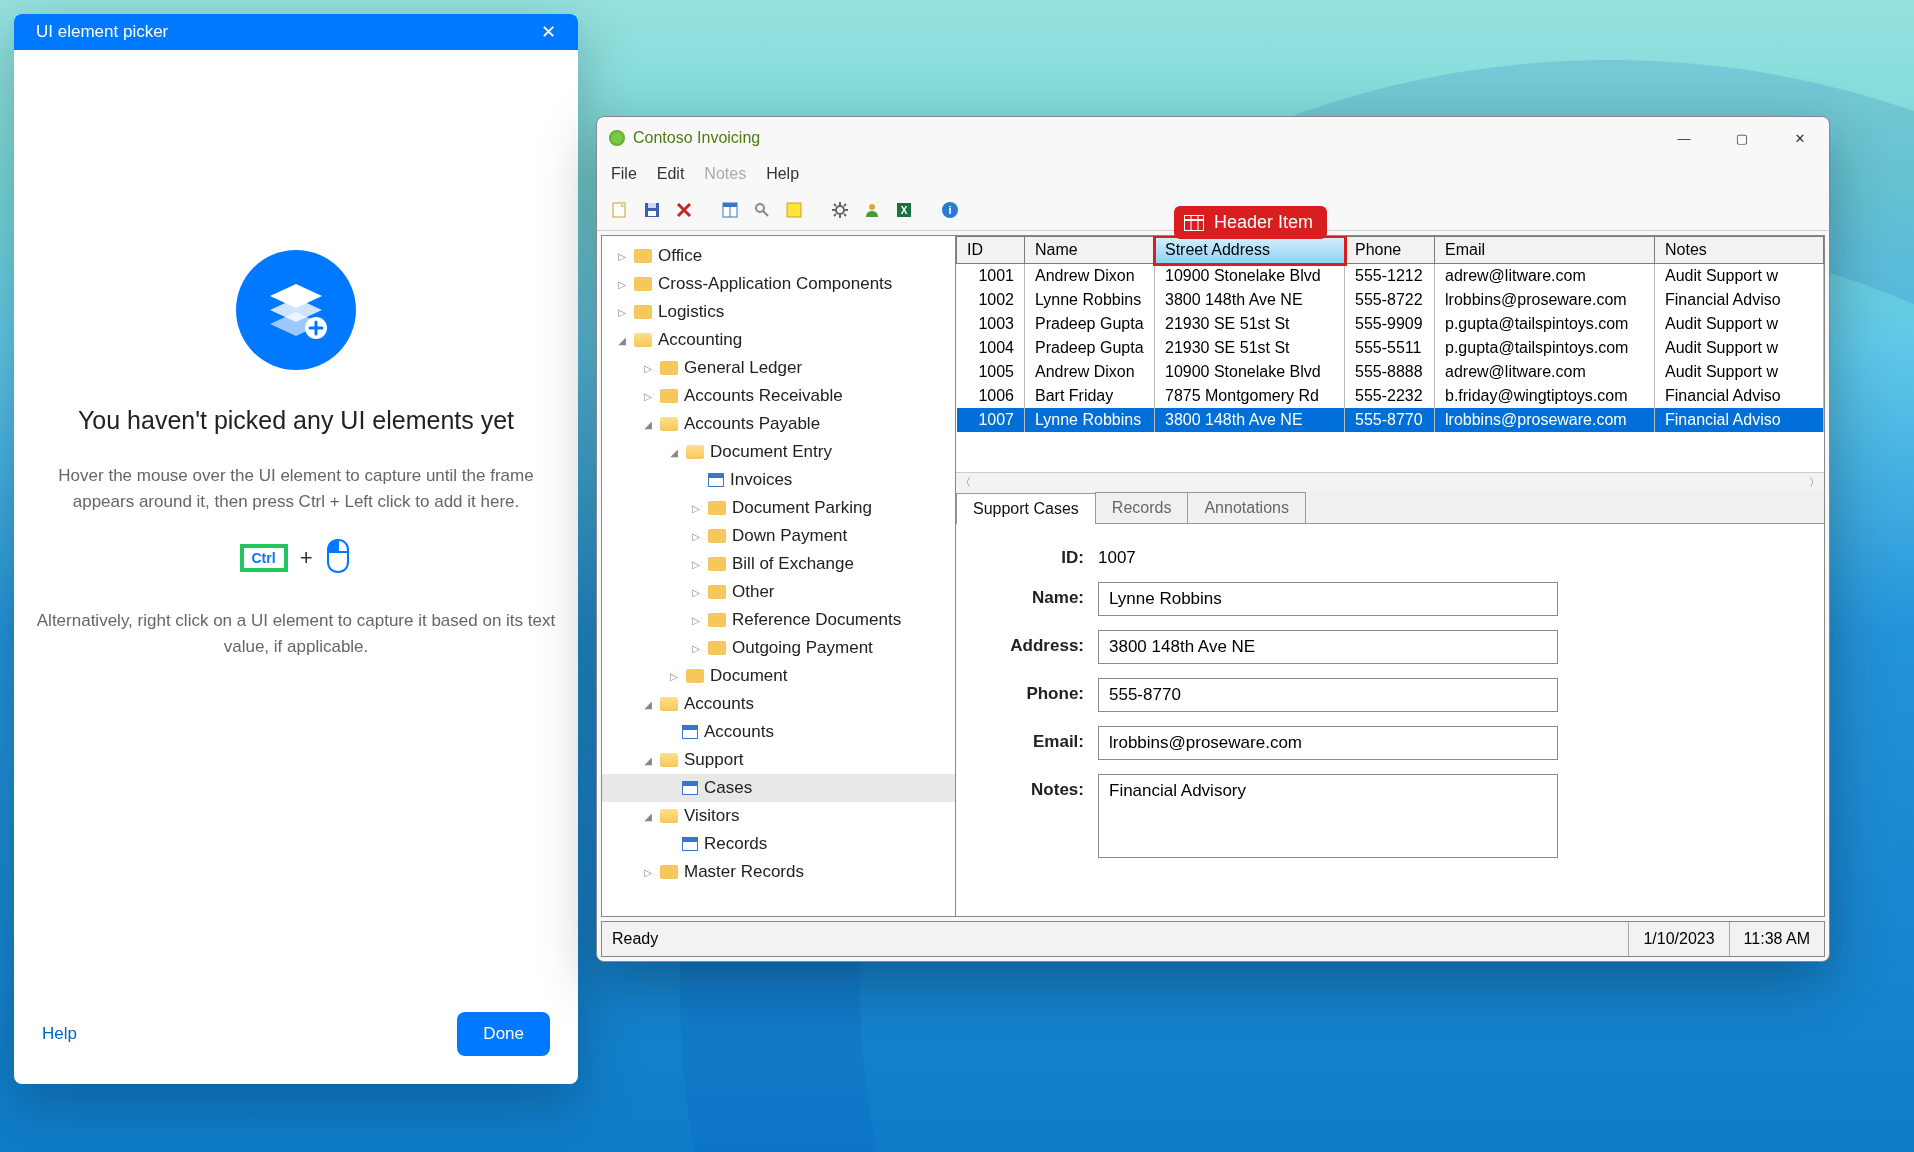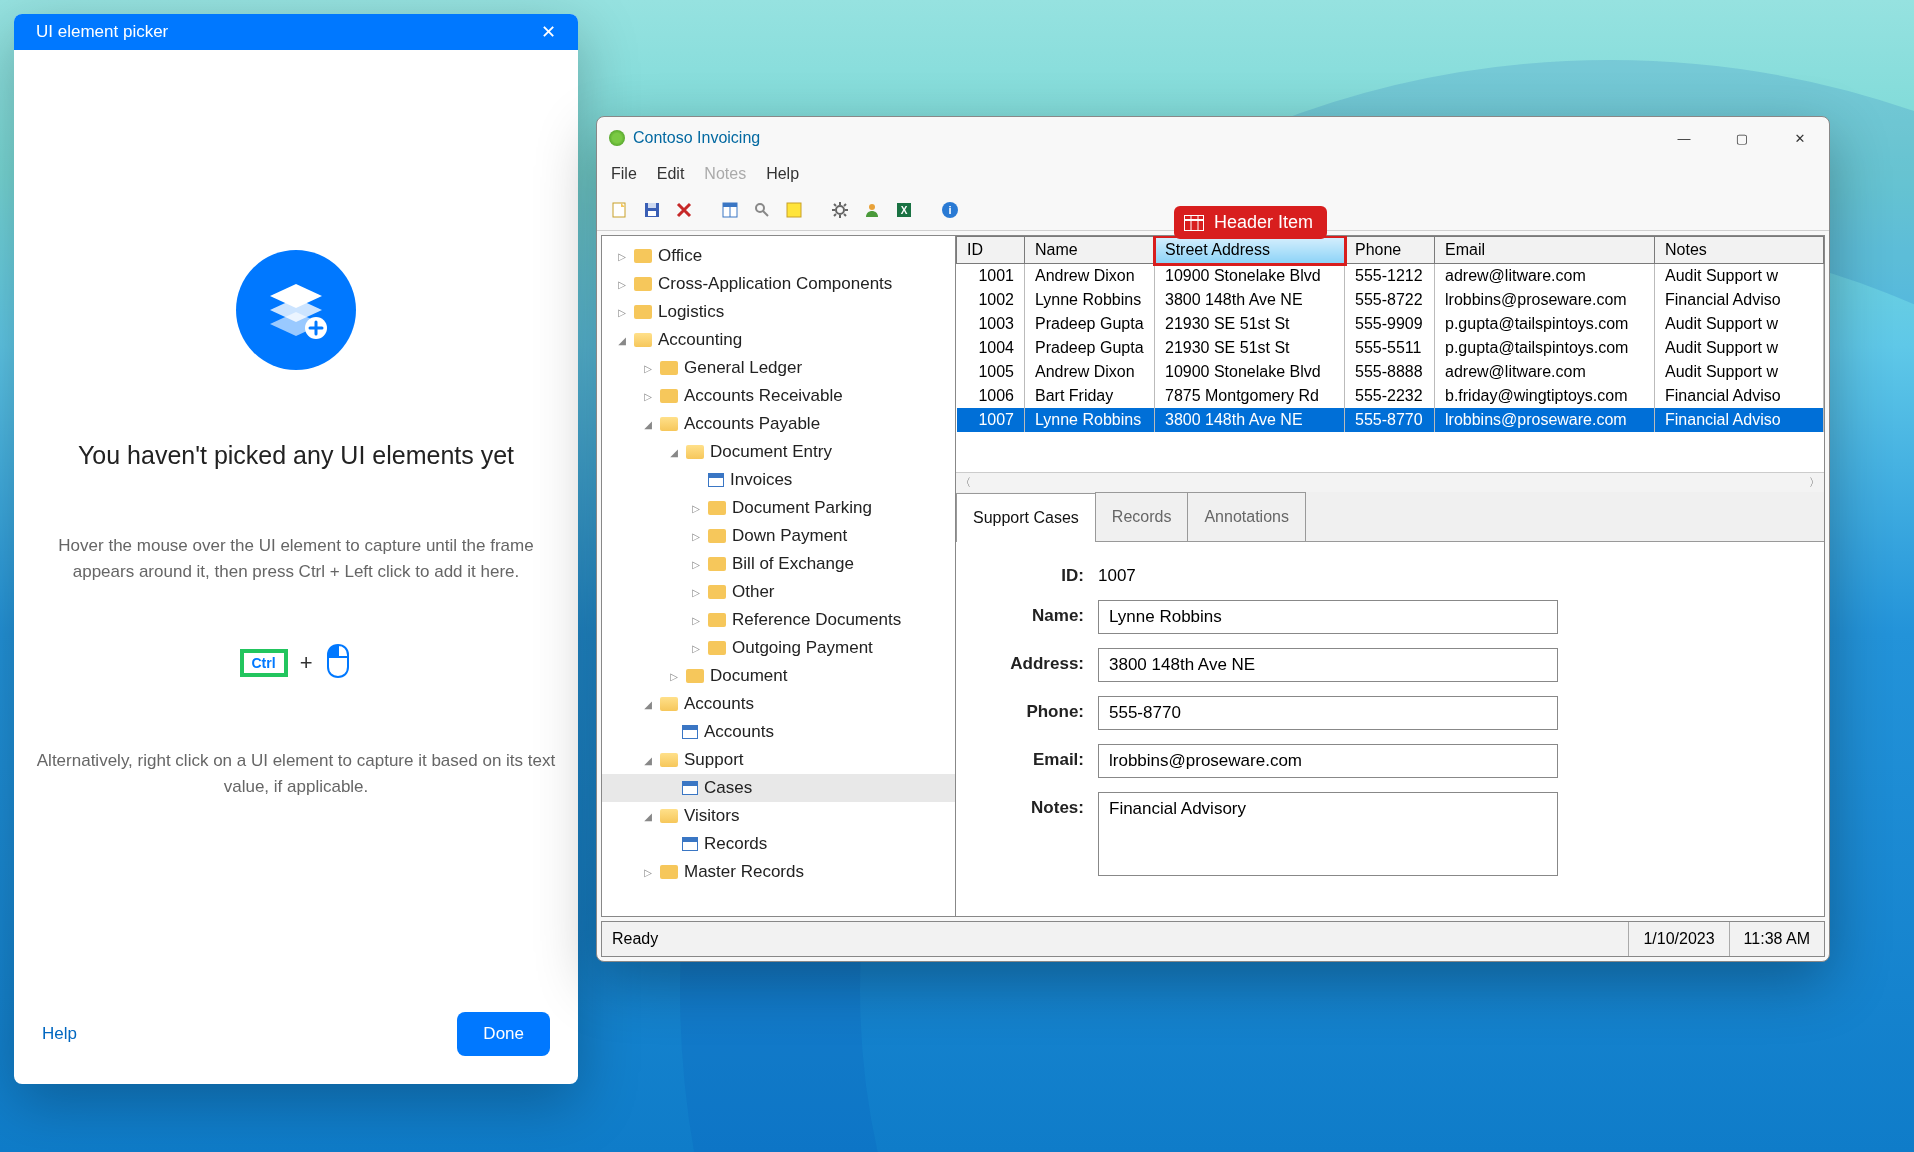--- a/index.html
+++ b/index.html
@@ -42,21 +42,20 @@
   display:flex; align-items:center; justify-content:space-between;
   padding:0 22px;
   font-size:17px;
 }
 .picker-close { cursor:pointer; font-size:18px; }
 .picker-body {
   flex:1;
   display:flex; flex-direction:column; align-items:center;
   text-align:center;
   padding:0 18px;
-  gap:35px;
 }
 .stack-icon-wrap { margin-top:200px; margin-bottom:36px; }
 .stack-icon {
   width:120px; height:120px; border-radius:60px;
   background:#0078ff;
   display:flex; align-items:center; justify-content:center;
   position:relative;
 }
 .stack-icon svg { width:64px; height:64px; }
 .picker-h1 { font-size:25px; color:#222; margin:0 0 28px 0; font-weight:400; }
@@ -84,21 +83,21 @@
   border:1px solid #888;
   border-radius:8px;
   box-shadow:0 20px 60px rgba(0,0,0,.3);
   display:flex; flex-direction:column;
 }
 .app-titlebar {
   height:42px;
   display:flex; align-items:center; justify-content:space-between;
   padding-left:12px;
 }
-.app-titlebar-left { display:flex; align-items:center; gap:8px; color:#0369a1; font-size:16px; }
+.app-titlebar-left { display:flex; align-items:center; gap:8px; color:#4d7c0f; font-size:16px; }
 .app-ico { width:16px; height:16px; background:radial-gradient(circle,#7ac943 40%,#3a8a1a 100%); border-radius:50%; }
 .app-win-ctrls { display:flex; }
 .app-win-ctrls > div { width:58px; height:42px; display:flex; align-items:center; justify-content:center; font-size:13px; color:#333; cursor:pointer; }
 .app-menu { height:30px; display:flex; align-items:center; gap:20px; padding:0 14px; font-size:16px; color:#333; }
 .app-menu span { cursor:pointer; }
 .app-menu .disabled { color:#aaa; }
 .app-toolbar { height:42px; display:flex; align-items:center; gap:6px; padding:0 10px; border-bottom:1px solid #d0d0d0; }
 .tbicon { width:26px; height:26px; display:flex; align-items:center; justify-content:center; border:1px solid transparent; border-radius:3px; cursor:pointer; }
 .tbicon.sep { width:8px; border:none; cursor:default; }
 .app-content { flex:1; display:flex; border:1px solid #888; margin:4px; background:#fff; }
@@ -113,21 +112,21 @@
 .right-panel { flex:1; display:flex; flex-direction:column; overflow:hidden; }
 .grid-wrap { position:relative; }
 .data-grid { width:100%; border-collapse:collapse; font-size:16px; }
 .data-grid th { background:#f2f2f2; text-align:left; font-weight:400; padding:4px 10px; border:1px solid #7a7a7a; height:26px; }
 .data-grid th.highlighted { background:linear-gradient(180deg,#d4eefd,#8cd3f7); outline:3px solid #d81e1e; outline-offset:-1px; }
 .data-grid td { padding:3px 10px; border-right:1px solid #bbb; height:24px; }
 .data-grid tbody tr.selected td { background:#006fd7; color:#fff; }
 .data-grid td.idcol { text-align:right; }
 .scrollbar-x { height:20px; border-top:1px solid #ccc; background:#f3f3f3; display:flex; align-items:center; justify-content:space-between; padding:0 4px; font-size:11px; color:#666; }
 .tabs { display:flex; border-bottom:1px solid #999; background:#f0f0f0; font-size:16px; }
-.tab { padding:15px 16px; border:1px solid #999; border-bottom:none; margin-right:-1px; background:#f0f0f0; color:#666; cursor:pointer; }
+.tab { padding:6px 16px; border:1px solid #999; border-bottom:none; margin-right:-1px; background:#f0f0f0; color:#666; cursor:pointer; }
 .tab.active { background:#fff; color:#111; position:relative; top:1px; }
 .detail { padding:18px 28px; font-size:17px; }
 .detail-row { display:flex; align-items:flex-start; margin-bottom:14px; }
 .detail-label { width:100px; text-align:right; font-weight:600; margin-right:14px; padding-top:6px; color:#222; }
 .detail-value { width:460px; }
 .detail-input { width:100%; border:1px solid #888; padding:6px 10px; font-size:17px; font-family:inherit; }
 textarea.detail-input { height:84px; resize:none; }
 .detail-static { padding-top:6px; }
 .app-status { height:36px; border-top:1px solid #bbb; display:flex; align-items:center; font-size:16px; background:#f2f2f2; margin:0 4px 4px; border:1px solid #888; border-top:1px solid #888; }
 .app-status .l { flex:1; padding-left:10px; }

